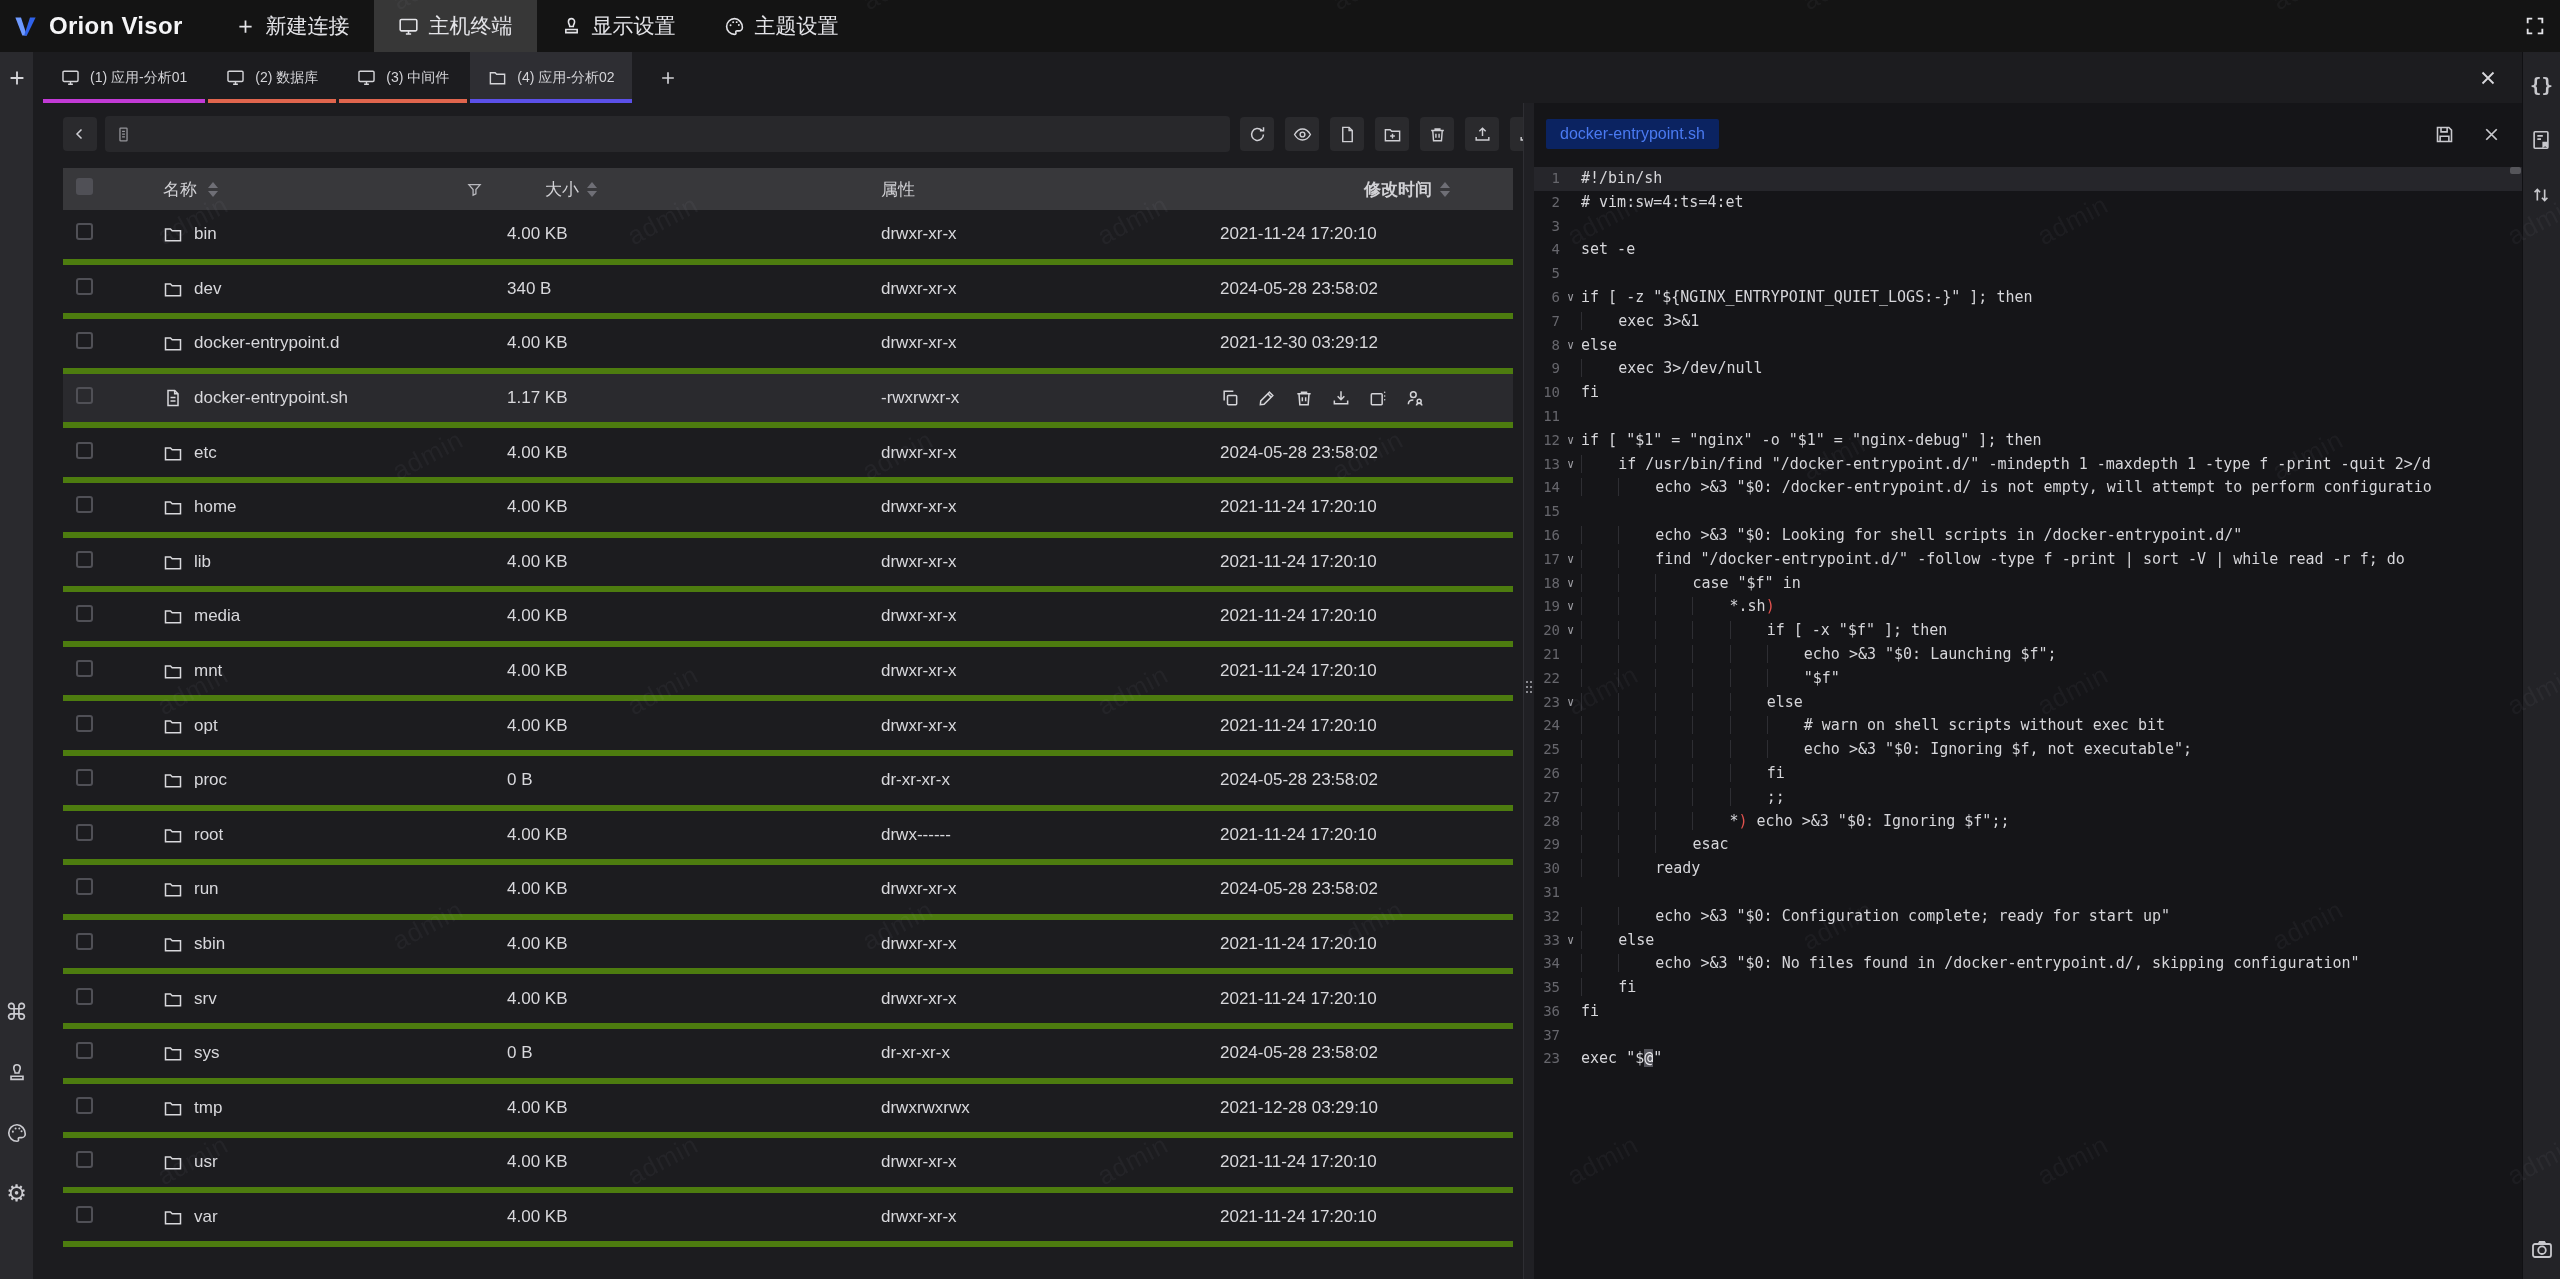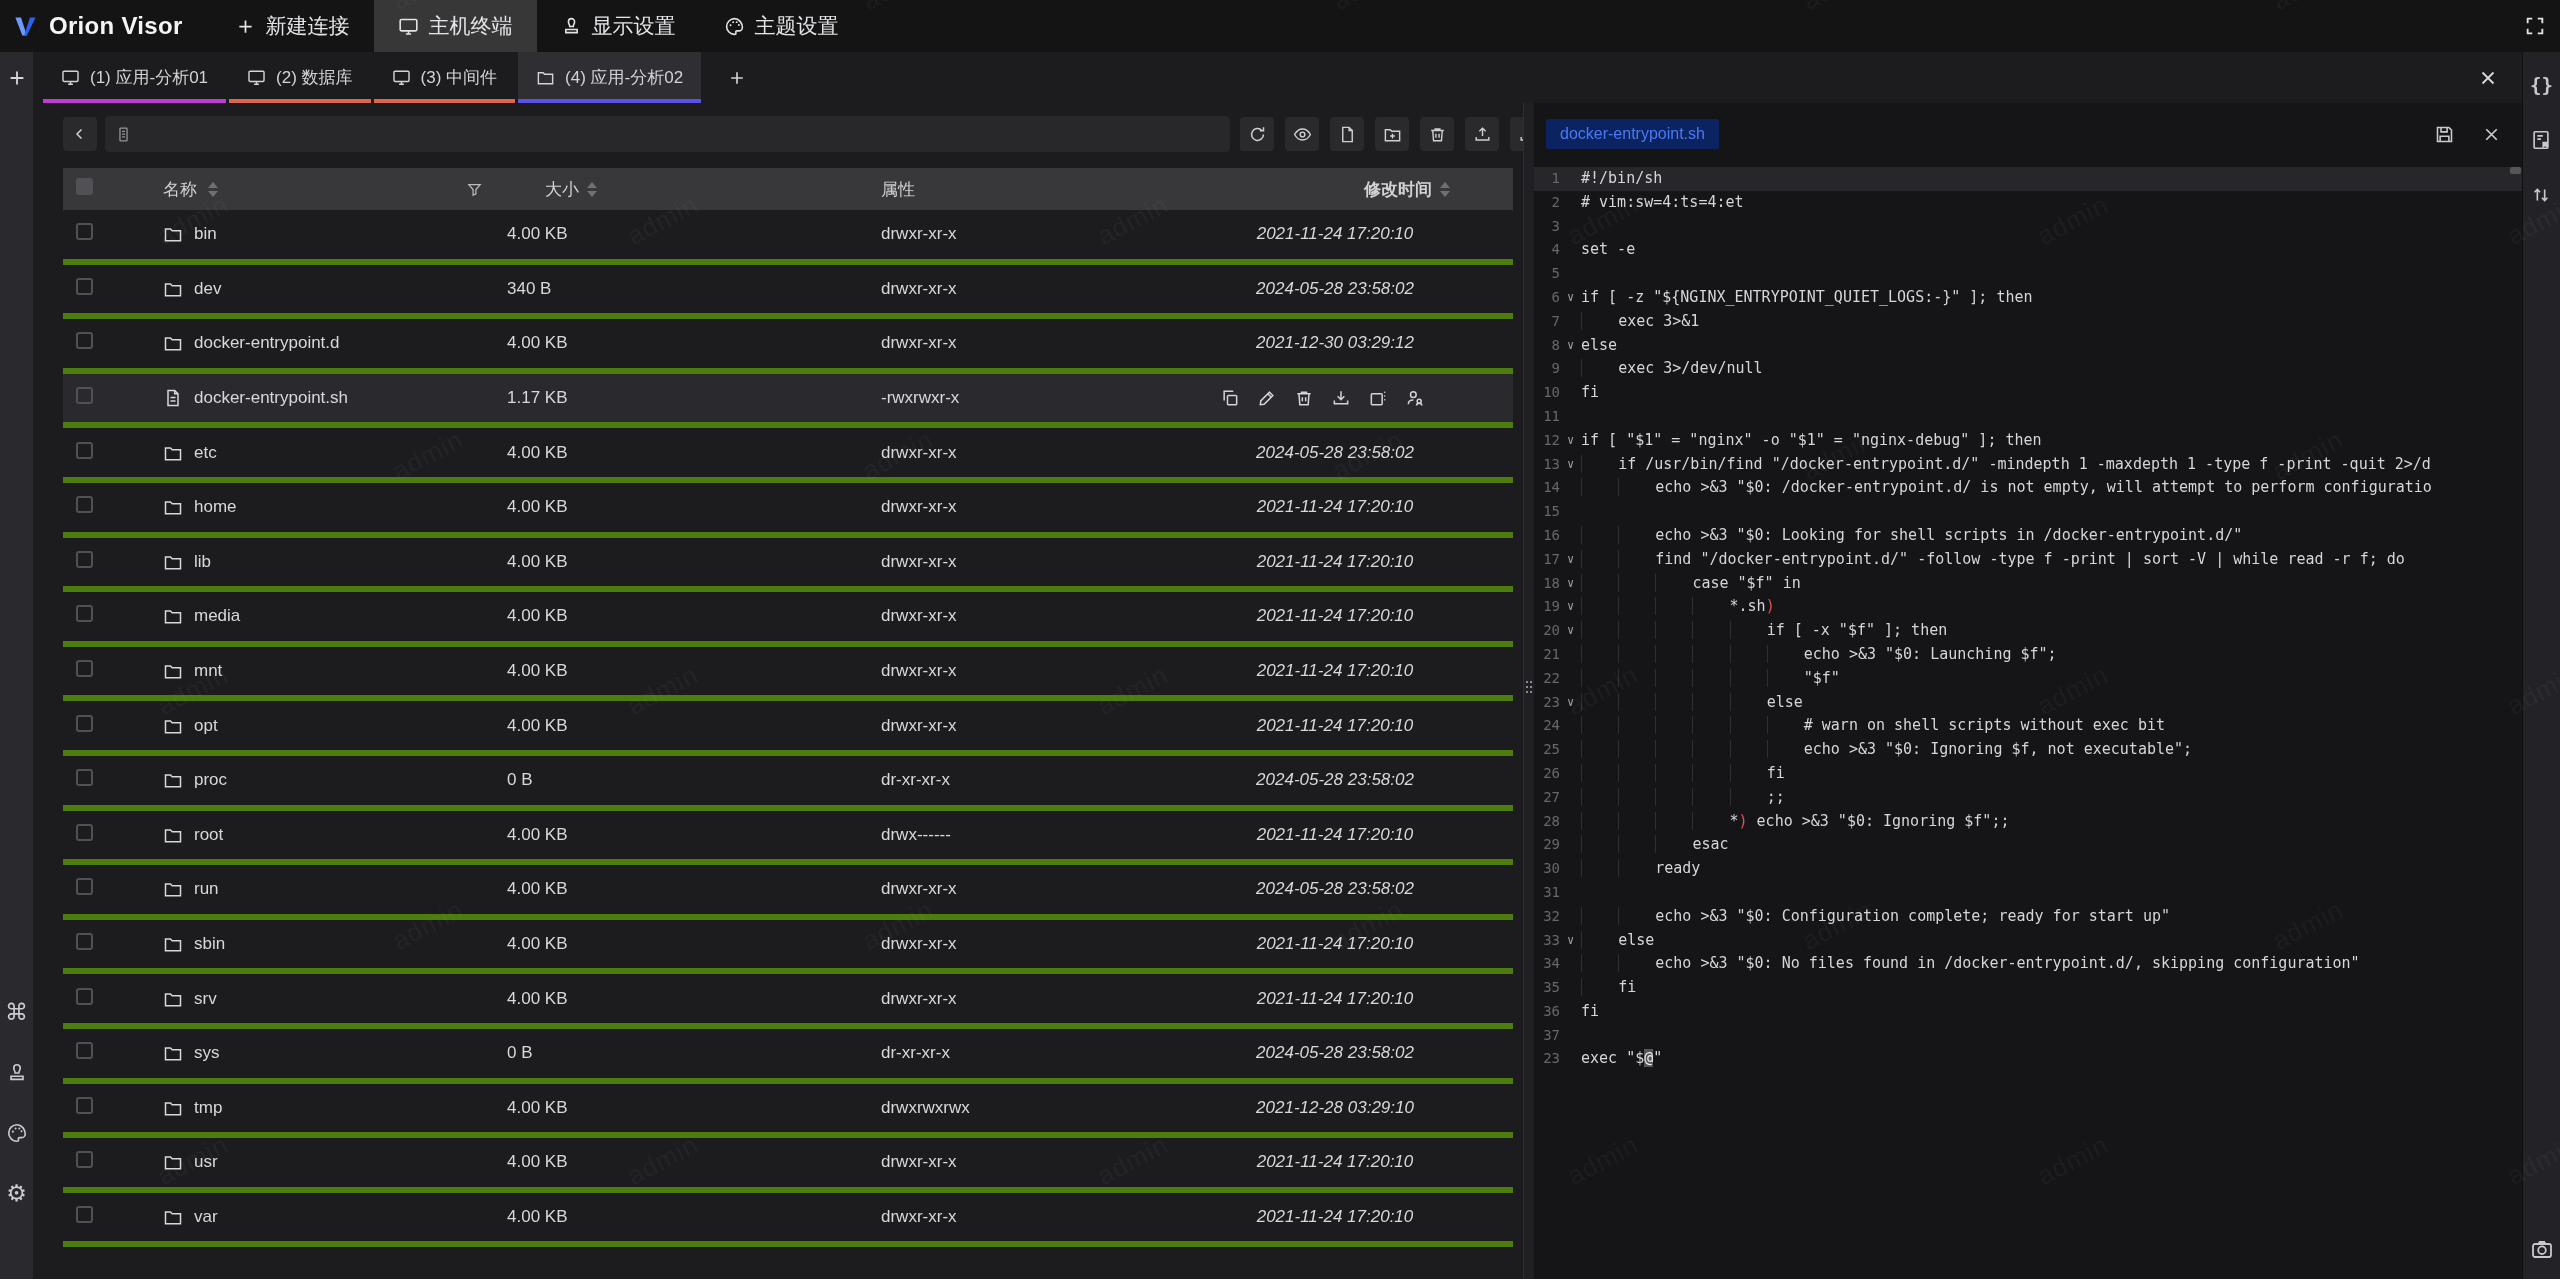--- a/index.html
+++ b/index.html
@@ -21,21 +21,21 @@
   .glyph-ic{font-size:23px;line-height:1;color:#cbcbd0;}
   .lb-bottom svg{width:22px;height:22px;}
   
   .rightbar{position:absolute;right:0;top:52px;bottom:0;width:37px;background:#232327;border-left:1px solid #101013;display:flex;flex-direction:column;align-items:center;z-index:9;}
   .rb-top{display:flex;flex-direction:column;align-items:center;gap:33px;margin-top:22px;color:#c8c8cd;}
   .rb-top svg{width:22px;height:22px;}
   .braces{font-family:"DejaVu Sans Mono",monospace;font-size:19px;font-weight:bold;color:#c8c8cd;}
   .rb-cam{margin-top:auto;margin-bottom:18px;color:#c8c8cd;}
   
   .tabbar{position:absolute;left:33px;top:52px;right:37px;height:51px;background:#1c1c1f;display:flex;align-items:stretch;z-index:8;}
-  .tab{position:relative;display:flex;align-items:center;gap:10px;padding:0 18px;margin-left:3px;font-size:17px;color:#d4d4d8;}
+  .tab{position:relative;display:flex;align-items:center;gap:10px;padding:0 18px;margin-left:3px;font-size:14px;color:#d4d4d8;}
   .tab:first-child{margin-left:10px;}
   .tab::after{content:'';position:absolute;left:0;right:0;bottom:0;height:4px;background:var(--ac,#555);}
   .tab.active{background:#2e2e33;}
   .tab svg{width:19px;height:19px;}
   .newtab{display:flex;align-items:center;padding:0 16px;margin-left:10px;color:#d0d0d4;}
   .close-x{margin-left:auto;align-self:center;margin-right:24px;color:#d8d8dc;}
   
   .main{position:absolute;left:33px;top:103px;right:37px;bottom:0;display:flex;}
   .fm{width:1490px;position:relative;background:#1c1c1f;flex:none;}
   .fm-toolbar{height:62px;display:flex;align-items:center;padding-left:30px;}
@@ -51,21 +51,21 @@
   .frow{height:48.6px;border-bottom:6px solid #4d7c0f;color:#d8d8dc;}
   .frow.hover{background:#2a2a2e;}
   .cb{width:17px;height:17px;border:2px solid #505056;border-radius:3px;display:inline-block;margin-left:13px;box-sizing:border-box;background:transparent;}
   .cb.filled{background:#505056;}
   .h-name,.name-c{display:flex;align-items:center;gap:11px;padding-left:53px;}
   .h-name .funnel{margin-left:auto;margin-right:22px;color:#b9b9be;}
   .h-size{padding-left:40px;display:flex;align-items:center;gap:8px;}
   .h-attr,.attr-c{padding-left:6px;}
   .h-time{display:flex;align-items:center;justify-content:flex-end;gap:8px;padding-right:63px;font-weight:bold;}
   .size-c{padding-left:2px;}
-  .time-c{text-align:center;padding-right:63px;font-style:italic;}
+  .time-c{text-align:left;padding-right:63px;}
   .time-c.acts{display:flex;align-items:center;justify-content:flex-end;gap:17px;padding-right:95px;}
   .ract{color:#d4d4d8;}
   .ract svg{width:20px;height:20px;}
   .ficon{color:#d8d8dc;flex:none;}
   .ficon svg{width:20px;height:20px;}
   .sort{display:inline-flex;flex-direction:column;gap:3px;}
   .sort i{width:0;height:0;border-left:5px solid transparent;border-right:5px solid transparent;}
   .sort .up{border-bottom:6px solid #6f6f76;}
   .sort .dn{border-top:6px solid #6f6f76;}
   

